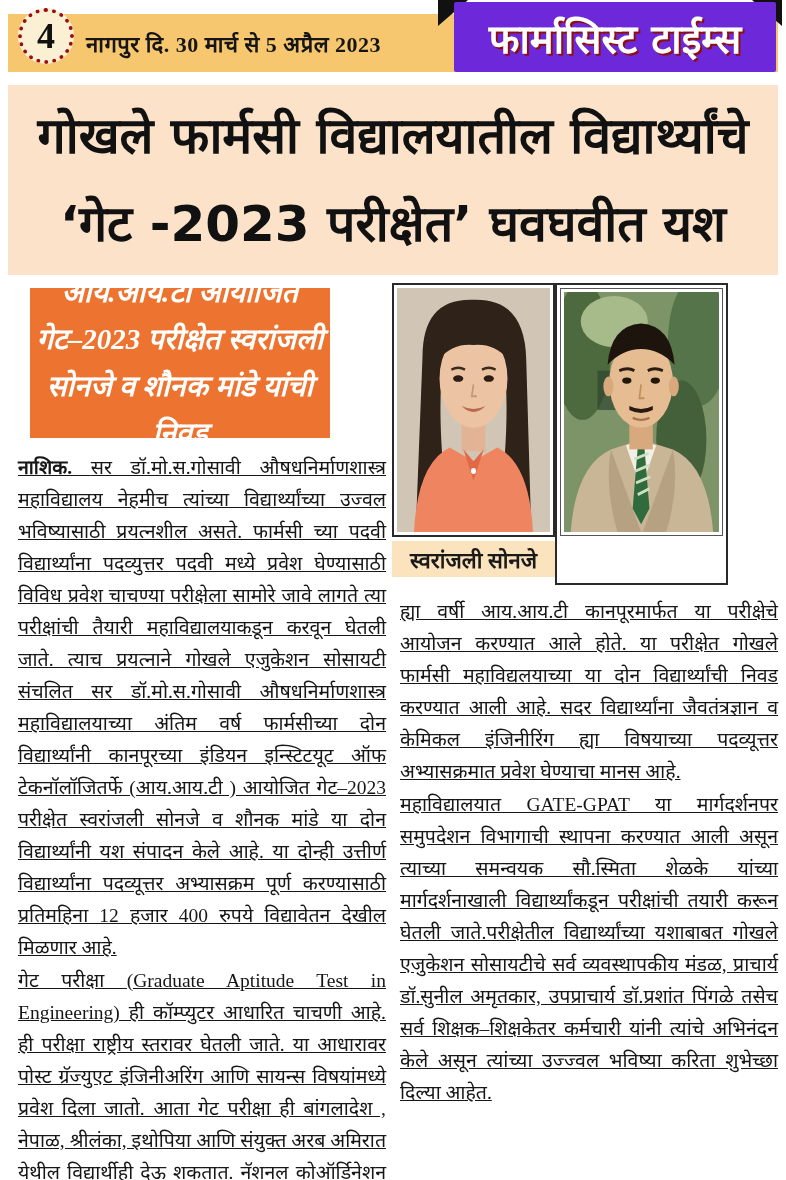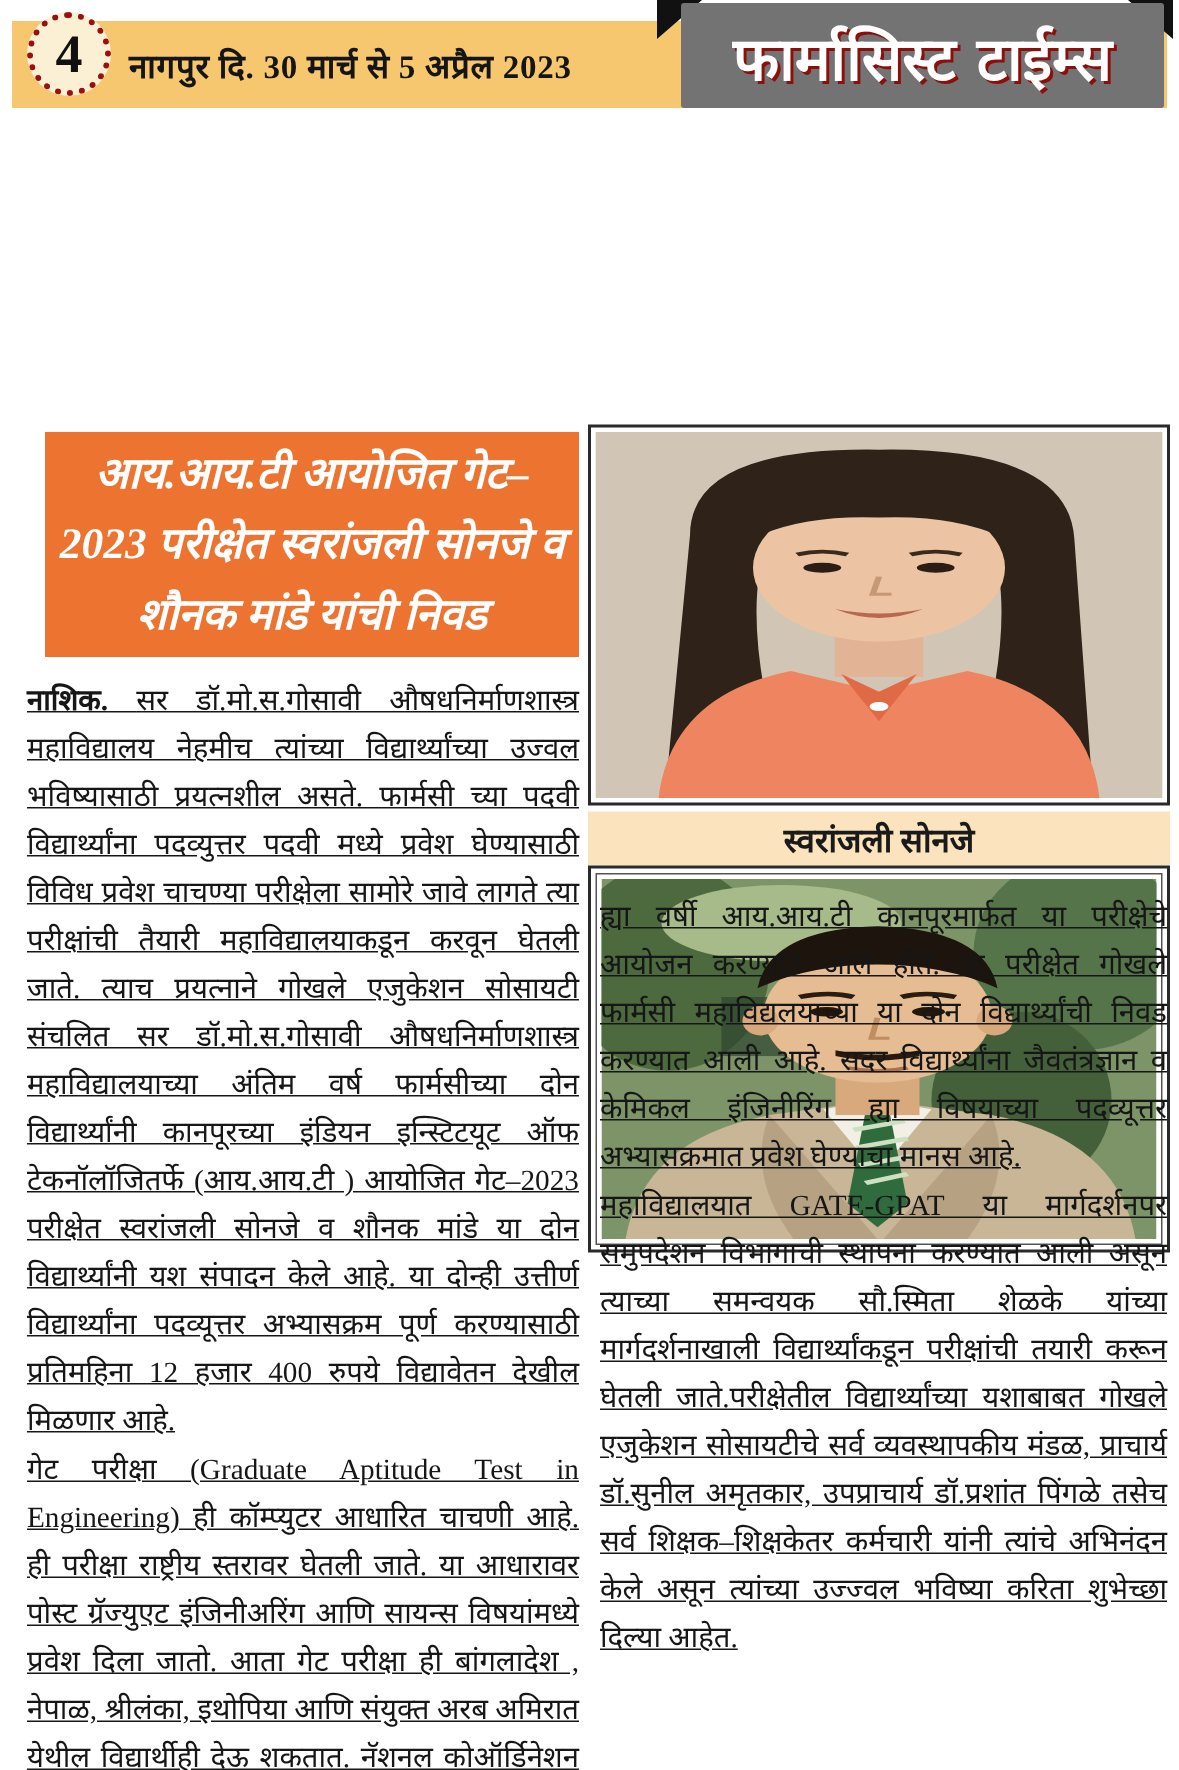--- a/index.html
+++ b/index.html
@@ -24,44 +24,44 @@
   .dateline{
     margin-left:78px;font-weight:bold;font-size:22px;color:#151515;
     letter-spacing:0.5px;
   }
   .logo-wrap{position:absolute;left:448px;top:0;width:330px;height:74px;}
   .tri{position:absolute;width:0;height:0;border-style:solid;}
   .tri-l{left:-10px;top:0;border-width:0 0 26px 30px;border-color:transparent transparent transparent #111;}
   .tri-r{right:-4px;top:0;border-width:0 30px 26px 0;border-color:transparent #111 transparent transparent;}
   .logo-red{
     position:absolute;left:6px;top:2px;right:2px;bottom:2px;
-    background:#737373;color:#ffffff;
+    background:#6d28d9;color:#ffffff;
     display:flex;align-items:center;justify-content:center;
     font-family:"DejaVu Sans",sans-serif;font-weight:bold;font-size:40px;
     text-shadow:2px 2px 0 #8d0f0c;border-radius:2px;
   }
   
   .headline{
     position:absolute;left:8px;top:85px;width:770px;height:190px;
     background:#fbe2c9;display:flex;flex-direction:column;
     align-items:center;justify-content:center;text-align:center;
   }
   .headline .h-line{
     font-family:"DejaVu Sans",sans-serif;font-weight:bold;color:#111;
     font-size:50px;line-height:88px;white-space:nowrap;
   }
   
   .subhead{
-    position:absolute;left:30px;top:288px;width:356px;height:150px;
+    position:absolute;left:30px;top:288px;width:300px;height:150px;
     background:#ed7430;color:#ffffff;display:flex;align-items:center;justify-content:center;
     text-align:center;font-style:italic;font-weight:bold;font-size:29px;line-height:47px;
     padding:0 6px;box-sizing:border-box;
   }
   
-  .photos{position:absolute;left:392px;top:283px;width:388px;height:302px;display:flex;gap:0;flex-direction:column;}
+  .photos{position:absolute;left:392px;top:283px;width:336px;height:302px;display:flex;gap:0;}
   .figure{flex:1;display:flex;flex-direction:column;}
   .photo-frame{border:2px solid #2a2a2a;background:#fff;padding:3px;height:254px;box-sizing:border-box;}
   .photo-frame svg{width:100%;height:100%;display:block;}
   .caption{
     margin-top:4px;background:#fae3bd;height:36px;display:flex;align-items:center;justify-content:center;
     font-weight:bold;font-size:22px;color:#1a1a1a;
   }
   .figure.boxed{border:2px solid #2a2a2a;background:#fff;padding:3px;box-sizing:border-box;}
   .figure.boxed .photo-frame{border:1px solid #555;height:248px;}
   .figure.boxed .caption{margin-top:3px;}
@@ -86,20 +86,24 @@
     </div>
     <div class="dateline">नागपुर दि. 30 मार्च से 5 अप्रैल 2023</div>
   </header>
 
   <div class="logo-wrap">
     <div class="tri tri-l"></div>
     <div class="tri tri-r"></div>
     <div class="logo-red">फार्मासिस्ट टाईम्स</div>
   </div>
 
+  <section class="headline">
+    <div class="h-line">गोखले फार्मसी विद्यालयातील विद्यार्थ्यांचे</div>
+    <div class="h-line">‘गेट -2023 परीक्षेत’ घवघवीत यश</div>
+  </section>
 
   <aside class="subhead">आय.आय.टी आयोजित गेट–2023 परीक्षेत स्वरांजली सोनजे व शौनक मांडे यांची निवड</aside>
 
   <div class="photos">
 
     <figure class="figure" style="margin:0;">
       <div class="photo-frame">
         <svg viewBox="0 0 180 248" preserveAspectRatio="none">
           <rect width="180" height="248" fill="#cdc1b0"></rect>
           <rect width="180" height="248" fill="#d8cdbd" opacity="0.4"></rect>

